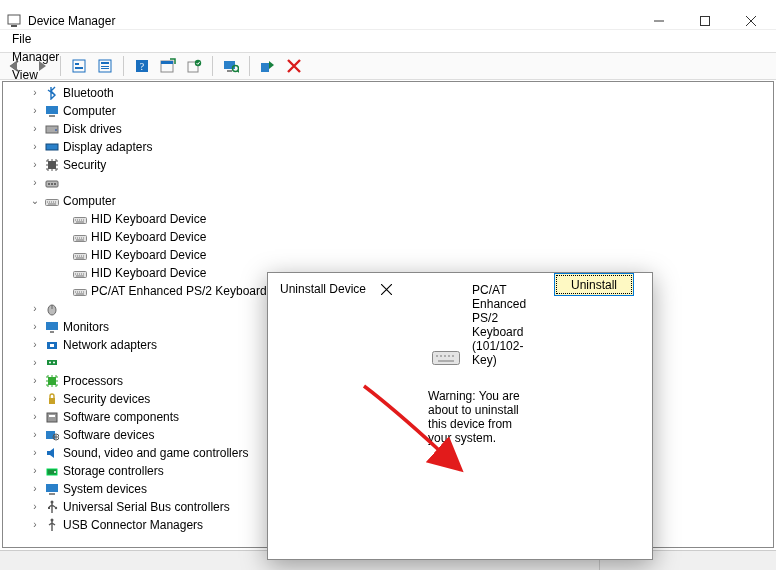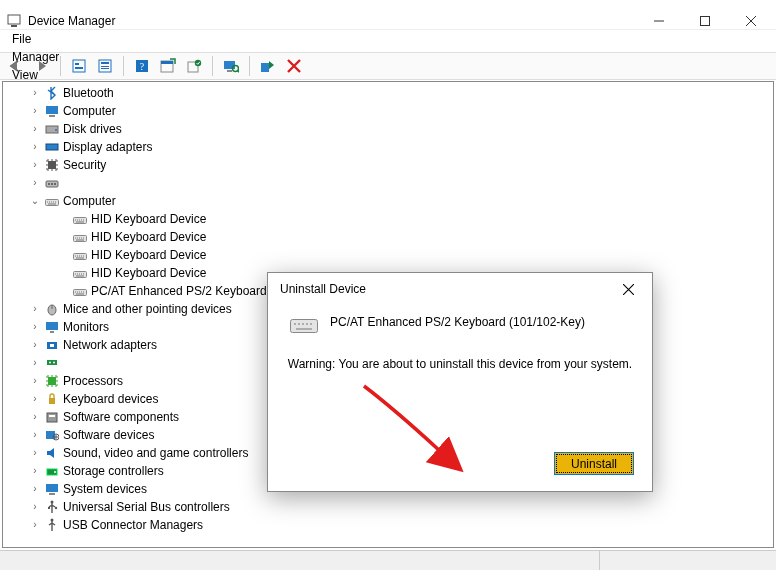--- a/index.html
+++ b/index.html
@@ -93,46 +93,46 @@
     border-top:1px solid #ccc;background:#f0f0f0;
     display:flex;
   }
   .statusbar .seg1 { flex:1;border-right:1px solid #ccc;}
   .statusbar .seg2 { width:176px;}
 
   
   .dialog {
     position:absolute;
     left:267px; top:272px;
-    width:386px; height:220px;
+    width:386px; height:288px;
     background:#fff;
     border:1px solid #888;
     box-shadow:0 6px 24px rgba(0,0,0,.35);
-    display:flex;flex-direction:column;
+    display:flex;flex-direction:row;
   }
   .dialog .d-title {
     height:32px;display:flex;align-items:center;
     padding:0 4px 0 12px;font-size:12px;
   }
   .dialog .d-title .spacer{flex:1;}
   .dialog .d-title .close {
     width:40px;height:28px;display:flex;align-items:center;justify-content:center;
   }
   .dialog .d-body {
     flex:1; padding:10px 18px 0 18px; font-size:12px;
   }
-  .dialog .dev-row {display:flex;align-items:flex-start;gap:12px;margin-bottom:22px;padding-left:4px;}
-  .dialog .warn {margin:4px 0 0 0;text-align:center;}
+  .dialog .dev-row {display:flex;align-items:flex-end;gap:12px;margin-bottom:22px;padding-left:4px;}
+  .dialog .warn {margin:4px 0 0 0;}
   .dialog .d-buttons {
     display:flex;justify-content:flex-end;gap:12px;
     padding:0 18px 16px 0;
   }
   .dialog button.dlg {
     min-width:80px;height:23px;
-    background:#eab308;border:1px solid #adadad;
+    background:#fef9c3;border:1px solid #adadad;
     font-size:12px;font-family:inherit;
     padding:0 12px;
   }
   .dialog button.dlg.focus {
     border:1px solid #0078d7;
     outline:1px dotted #000;
     outline-offset:-3px;
   }
   .arrow {
     position:absolute;
@@ -381,21 +381,20 @@
     </div>
 
     <div class="tree-row lvl1">
       <span class="expander">›</span>
       <span class="icon">
           <svg width="14" height="14">
             <ellipse cx="7" cy="8" rx="4" ry="5" fill="#bbb" stroke="#666"></ellipse>
             <path d="M7 3v4" stroke="#666"></path>
           </svg>
         </span>
-      <span class="label">Mice and other pointing devices</span>
     </div>
 
     <div class="tree-row lvl1">
       <span class="expander">›</span>
       <span class="icon">
           <svg width="14" height="14">
             <rect x="1" y="2" width="12" height="8" fill="#2a80c9"></rect>
             <rect x="5" y="11" width="4" height="2" fill="#888"></rect>
           </svg>
         </span>
@@ -436,21 +435,21 @@
     </div>
 
     <div class="tree-row lvl1">
       <span class="expander">›</span>
       <span class="icon">
           <svg width="14" height="14">
             <rect x="4" y="6" width="6" height="6" fill="#c9a227"></rect>
             <path d="M5 6 v-2 a2 2 0 0 1 4 0 v2" fill="none" stroke="#c9a227" stroke-width="1.4"></path>
           </svg>
         </span>
-      <span class="label">Keyboard devices</span>
+      <span class="label">Security devices</span>
     </div>
 
     <div class="tree-row lvl1">
       <span class="expander">›</span>
       <span class="icon">
           <svg width="14" height="14">
             <rect x="2" y="3" width="10" height="9" fill="#999" stroke="#555"></rect>
             <rect x="4" y="5" width="6" height="2" fill="#fff"></rect>
           </svg>
         </span>

